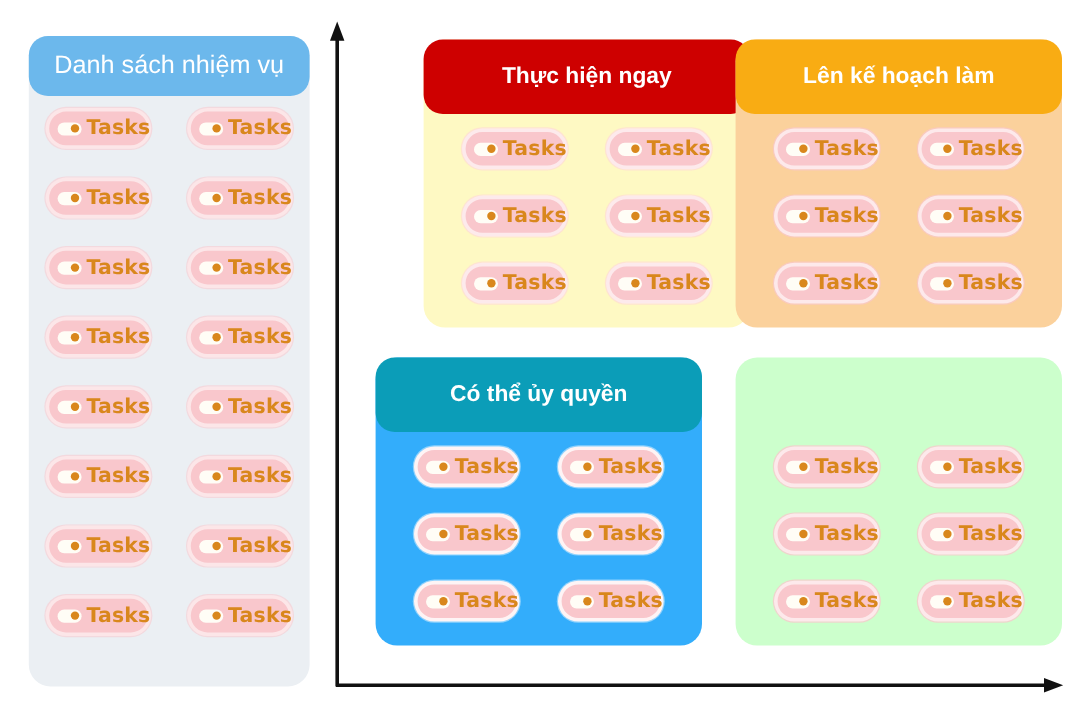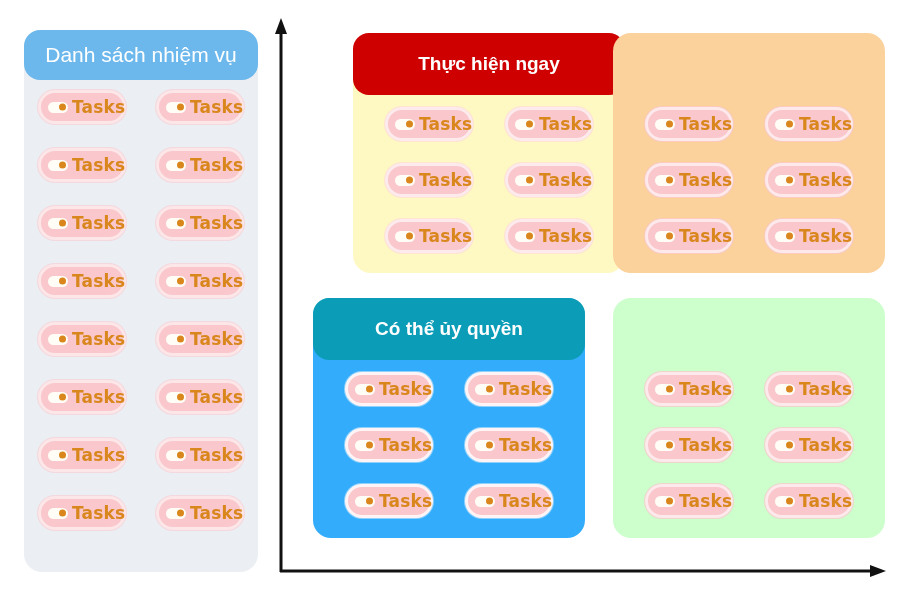--- a/index.html
+++ b/index.html
@@ -234,20 +234,23 @@
           <span class="plabel">Tasks</span>
         </div>
         <div class="pill">
           <span class="toggle"></span>
           <span class="plabel">Tasks</span>
         </div>
       </div>
   </div>
 
   <div class="quad" id="quad-plan">
+    <div class="quad-header">
+      <span class="htxt">Lên kế hoạch làm</span>
+    </div>
     <div class="quad-grid">
         <div class="pill">
           <span class="toggle"></span>
           <span class="plabel">Tasks</span>
         </div>
         <div class="pill">
           <span class="toggle"></span>
           <span class="plabel">Tasks</span>
         </div>
         <div class="pill">

